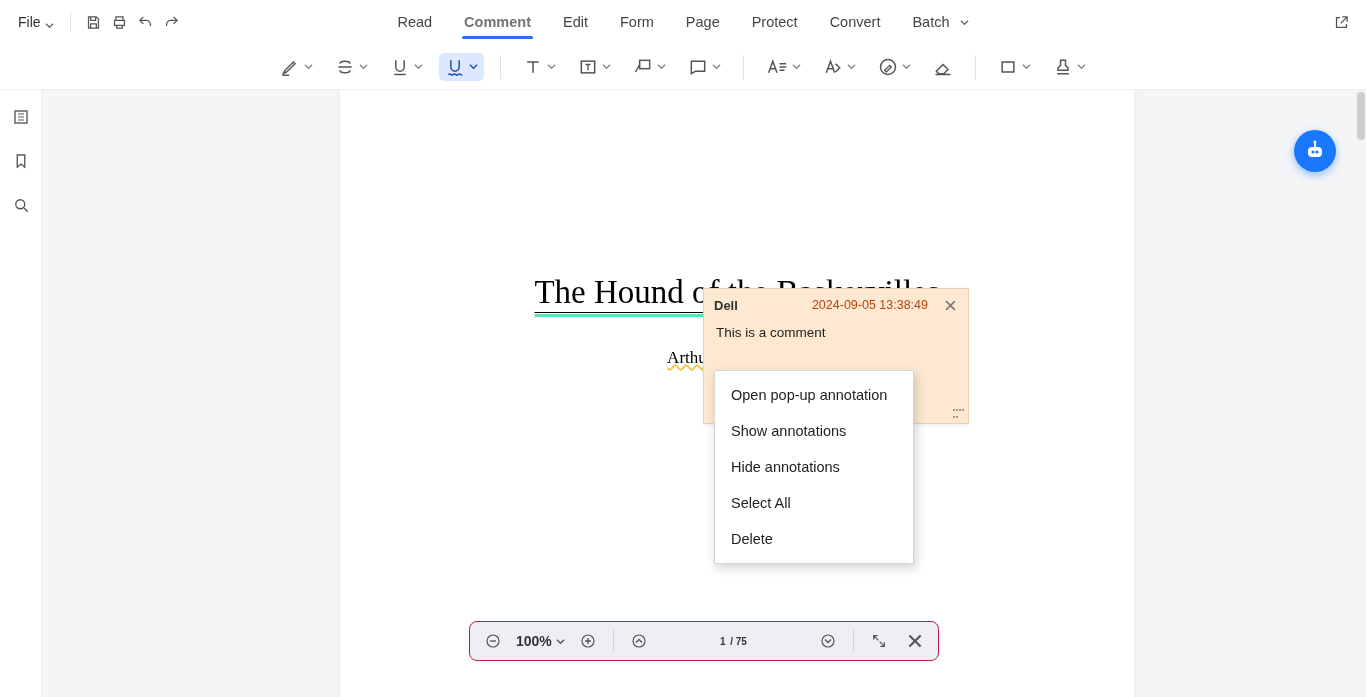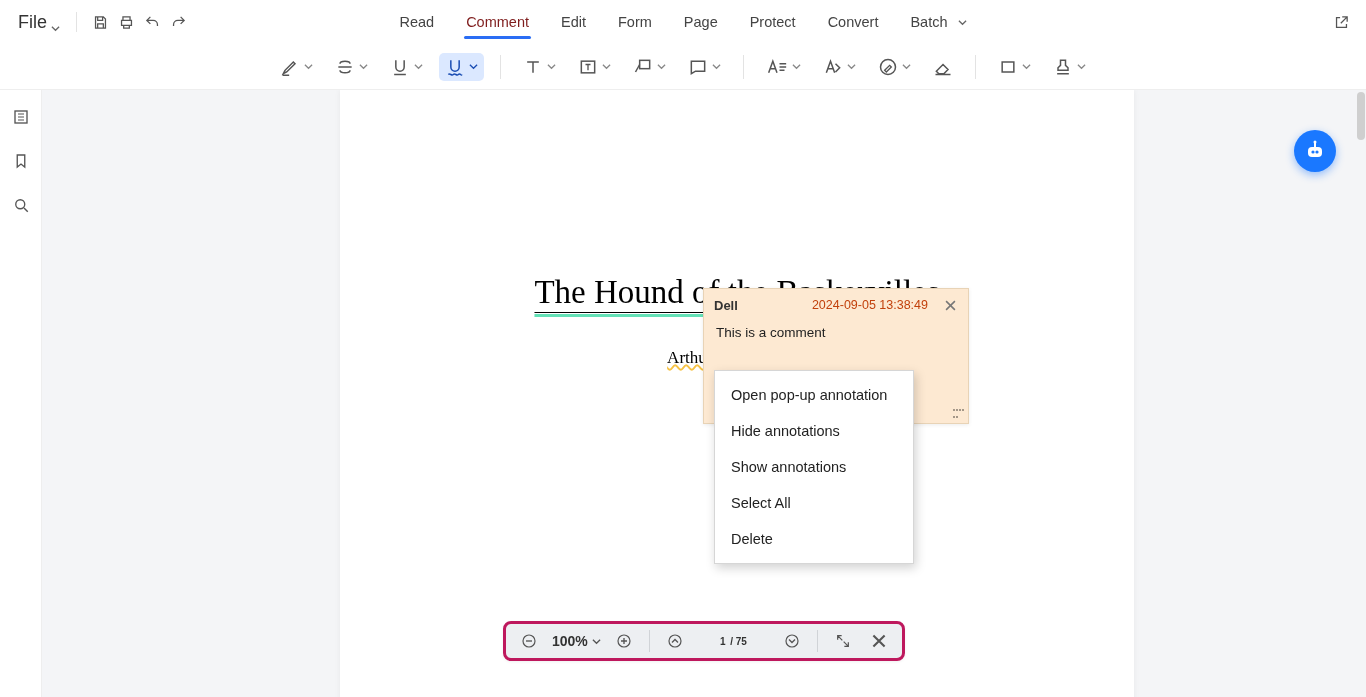--- a/index.html
+++ b/index.html
@@ -1,30 +1,30 @@
 <!DOCTYPE html>
 <html><head>
 <meta charset="utf-8">
 <style>
   * { box-sizing: border-box; }
   html, body { margin: 0; padding: 0; width: 1366px; height: 697px; overflow: hidden; font-family: -apple-system, BlinkMacSystemFont, "Segoe UI", Arial, sans-serif; font-size: 13px; color: #333; background: #fff; }
   .app { display: flex; flex-direction: column; width: 100%; height: 100%; }
 
   
   .filebar { height: 40px; display: flex; align-items: center; padding: 0 12px; border-bottom: 1px solid #eee; }
-  .file-menu { display: flex; align-items: flex-end; gap: 4px; padding: 4px 6px; border-radius: 4px; cursor: pointer; font-size: 18px; }
+  .file-menu { display: flex; align-items: flex-end; gap: 4px; padding: 4px 6px; border-radius: 4px; cursor: pointer; font-size: 14px; }
   .vsep { width: 1px; height: 20px; background: #e3e3e3; margin: 0 10px; }
   .icon-btn { width: 26px; height: 26px; display: inline-flex; align-items: center; justify-content: center; border-radius: 4px; cursor: pointer; color:#555; }
   .spacer { flex: 1; }
   svg { display:block; }
 
   
   .maintabs { height: 36px; display: flex; align-items: center; justify-content: center; gap: 28px; position: relative; }
   .maintabs .tab { font-size: 14.5px; color:#444; cursor:pointer; padding: 6px 2px; position: relative; }
-  .maintabs .tab.active { font-weight: 400; color:#7f1d1d; }
+  .maintabs .tab.active { font-weight: 700; color:#737373; }
   .maintabs .tab.active::after { content:""; position:absolute; left:0; right:0; bottom:-3px; height:3px; background:#2a6df4; border-radius:2px; }
   .maintabs .tab .caret { margin-left:4px; }
   .popout { position:absolute; right:14px; top:6px; }
 
   
   .toolbar { height: 46px; display:flex; align-items:center; justify-content:center; gap:10px; border-bottom:1px solid #eee; padding: 0 16px; }
   .tool { display:flex; align-items:center; gap:4px; padding:4px 6px; border-radius:5px; cursor:pointer; color:#555; }
   .tool.selected { background:#dbe8ff; color:#1a4db3; }
   .tool .caret { color:#888; }
   .tbar-sep { width:1px; height:24px; background:#e3e3e3; margin:0 6px; }
@@ -59,21 +59,21 @@
   .grip { position:absolute; right:3px; bottom:2px; width:12px; height:12px; display:flex; flex-wrap:wrap; gap:1px; opacity:.35; }
   .grip span { width:2px; height:2px; background:#000; }
 
   
   .ai-fab { position:absolute; right:30px; top:40px; width:42px; height:42px; border-radius:50%; background:#1a78ff; display:flex; align-items:center; justify-content:center; box-shadow:0 3px 8px rgba(26,120,255,.45); cursor:pointer; z-index:60; }
 
   
   .vscroll { position:absolute; right:1px; top:2px; width:8px; height:48px; background:#cfcfcf; border-radius:4px; }
 
   
-  .bottombar { position:absolute; bottom:36px; left:50%; transform:translateX(-50%); width:402px; height:40px; background:#edeff2; border:3px solid #be185d; border-radius:8px; display:flex; align-items:center; padding:16px 10px; gap:10px; box-shadow: 0 1px 3px rgba(0,0,0,.06); z-index:30; }
+  .bottombar { position:absolute; bottom:36px; left:50%; transform:translateX(-50%); width:470px; height:40px; background:#edeff2; border:1px solid #be185d; border-radius:8px; display:flex; align-items:center; padding:16px 10px; gap:10px; box-shadow: 0 1px 3px rgba(0,0,0,.06); z-index:30; }
   .bb-btn { width:26px; height:26px; display:flex; align-items:center; justify-content:center; cursor:pointer; color:#555; border-radius:4px; }
   .zoom { display:flex; align-items:center; gap:4px; font-weight:700; font-size:14px; }
   .bb-sep { width:1px; height:22px; background:#d0d3d7; margin:0 2px; }
   .pageind { font-weight:700; font-size:10px; white-space:nowrap; }
   .pageind .cur { margin-right:2px; }
   .caret { display:inline-flex; }
   .caret svg { width:9px; height:9px; }
 </style>
 </head>
 <body>
@@ -321,22 +321,22 @@
           <span>The Hound of the Baskervilles</span>
           <span class="title-underline-black"></span>
           <span class="title-underline-green"></span>
         </div>
         <div class="author-line">
           <span class="wavy">Arthur Conan</span><span class="dl"> Doyle</span>
         </div>
 
         <div class="ctxmenu">
           <div class="item"><span>Open pop-up annotation</span></div>
+          <div class="item"><span>Show annotations</span></div>
           <div class="item"><span>Hide annotations</span></div>
-          <div class="item"><span>Show annotations</span></div>
           <div class="item"><span>Select All</span></div>
           <div class="item"><span>Delete</span></div>
         </div>
       </div>
 
       <div class="comment-popup">
         <div class="comment-head">
           <span class="comment-author">Dell</span>
           <span class="comment-date">2024-09-05 13:38:49</span>
           <span class="comment-close">

